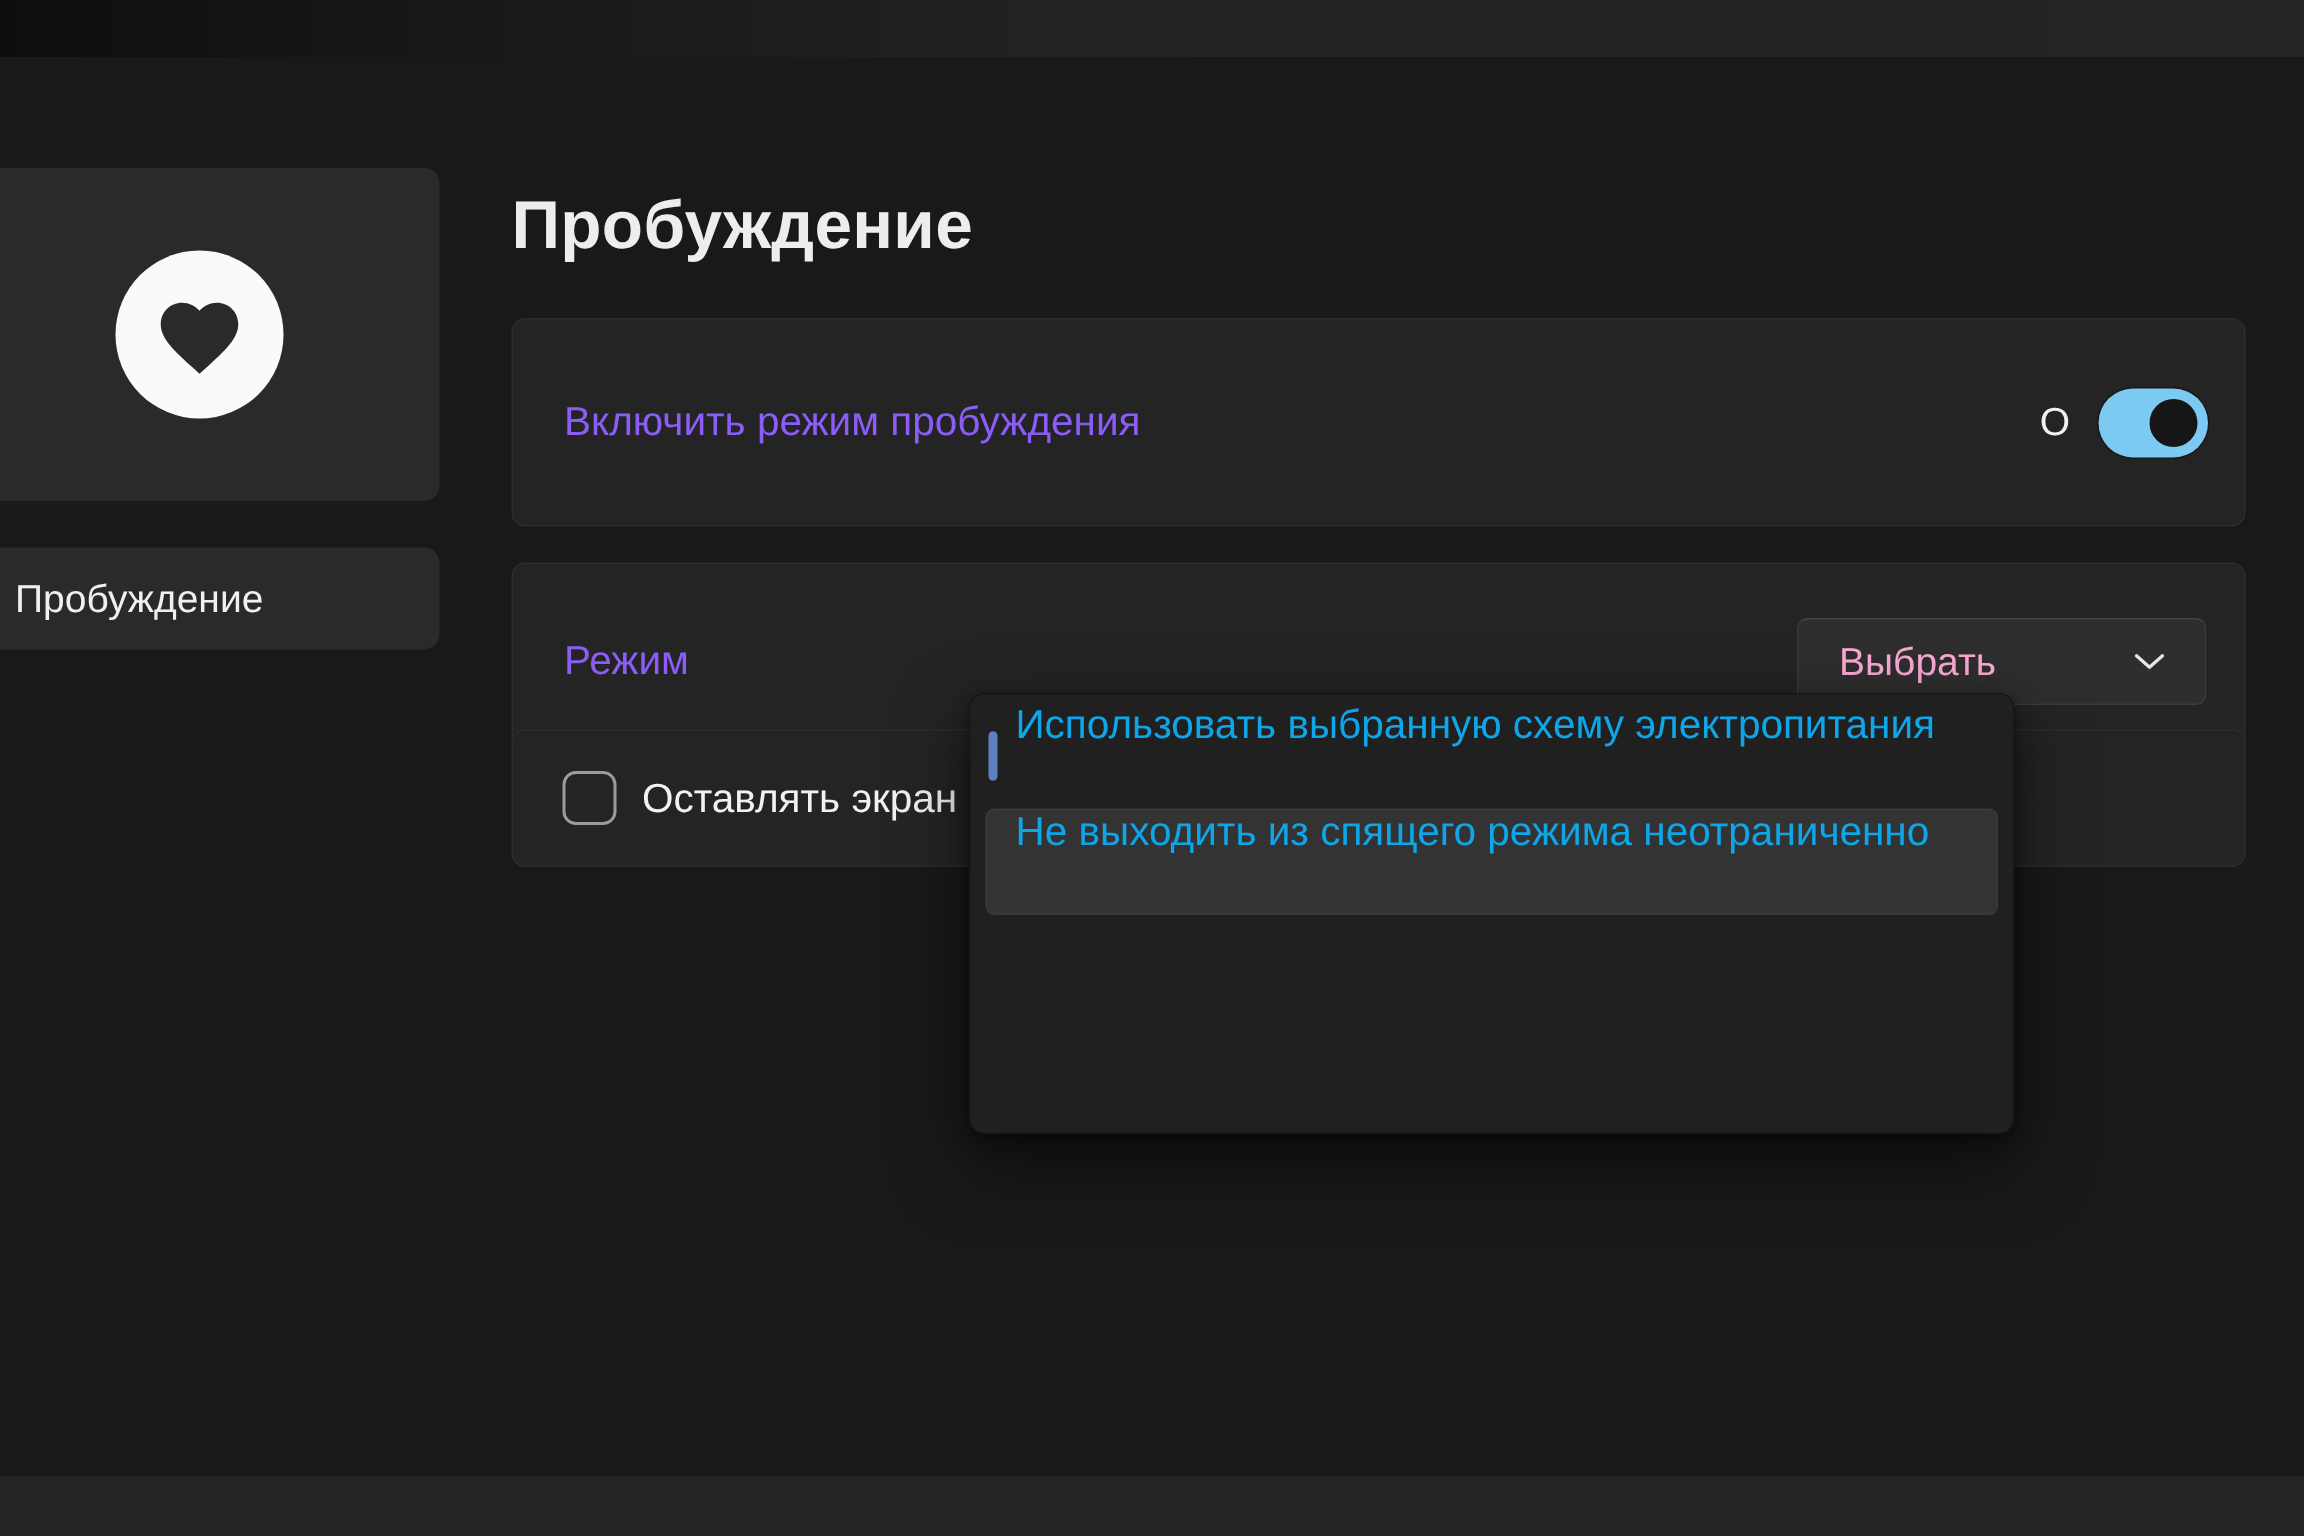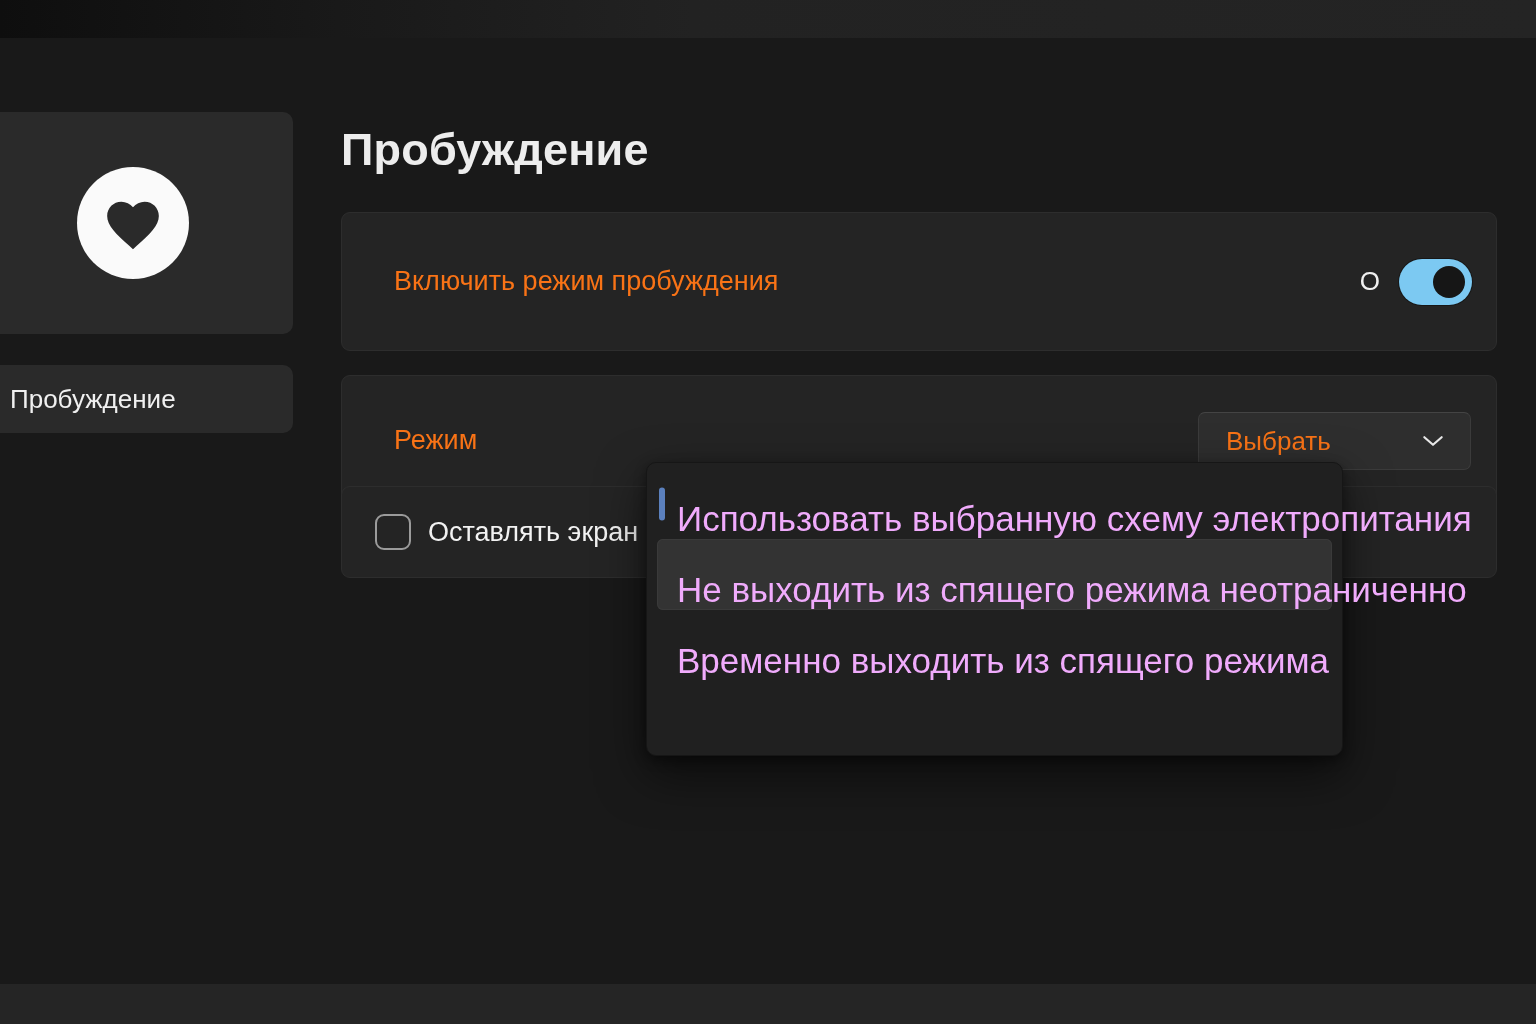--- a/index.html
+++ b/index.html
@@ -55,21 +55,21 @@
     position: absolute; left: 341px; width: 1156px;
     background: #242424;
     border: 1px solid #2d2d2d;
     border-radius: 9px;
     display: flex; align-items: center;
   }
   .card-1 { top: 212px; height: 139px; }
   .card-2 { top: 375px; height: 130px; }
   .card-3 { top: 486px; height: 92px; }
 
-  .row-label { font-size: 27px; color: #f97316; margin-left: 52px; }
+  .row-label { font-size: 27px; color: #8b5cf6; margin-left: 34px; }
 
   
   .toggle-group {
     position: absolute; right: 24px; top: 0; height: 100%;
     display: flex; align-items: center; gap: 19px;
   }
   .toggle-state { font-size: 26px; color: #f0f0f0; }
   .toggle {
     width: 73px; height: 46px; border-radius: 23px;
     background: #7cc9f2;
@@ -87,21 +87,21 @@
   .select-button {
     position: absolute; right: 25px; top: 36px;
     width: 273px; height: 58px;
     background: #2e2e2e;
     border: 1px solid #3b3b3b;
     border-top-color: #444444;
     border-radius: 7px;
     display: flex; align-items: center;
     cursor: pointer;
   }
-  .select-button-label { font-size: 26px; color: #f97316; margin-left: 27px; }
+  .select-button-label { font-size: 26px; color: #f9a8d4; margin-left: 27px; }
   .select-chevron {
     position: absolute; right: 24px; top: 50%; transform: translateY(-50%);
     width: 26px; height: 26px; display: flex; align-items: center; justify-content: center;
   }
 
   
   .checkbox {
     width: 36px; height: 36px;
     border: 2px solid #9b9b9b;
     border-radius: 9px;
@@ -119,23 +119,23 @@
     background: #202020;
     border: 1px solid #161616;
     border-radius: 10px;
     box-shadow: 0 18px 48px rgba(0,0,0,0.55), 0 4px 12px rgba(0,0,0,0.4);
     padding: 5px 0;
     z-index: 10;
   }
   .menu-item {
     position: relative;
     height: 71px;
-    display: flex; align-items: flex-end;
+    display: flex; align-items: flex-start;
     padding-left: 30px;
-    font-size: 35px; color: #f0abfc;
+    font-size: 27px; color: #0ea5e9;
     cursor: pointer;
     white-space: nowrap;
   }
   .menu-item.selected .accent-pill {
     position: absolute; left: 12px; top: 50%; transform: translateY(-50%);
     width: 6px; height: 33px; border-radius: 3px;
     background: #5b80bd;
   }
   .menu-item.highlighted {
     margin: 0 10px;
@@ -193,16 +193,13 @@
 </div>
 
 <div class="dropdown-menu">
   <div class="menu-item selected">
     <span class="accent-pill"></span>
     <span>Использовать выбранную схему электропитания</span>
   </div>
   <div class="menu-item highlighted">
     <span>Не выходить из спящего режима неотраниченно</span>
   </div>
-  <div class="menu-item">
-    <span>Временно выходить из спящего режима</span>
-  </div>
 </div>
 
 </body></html>

